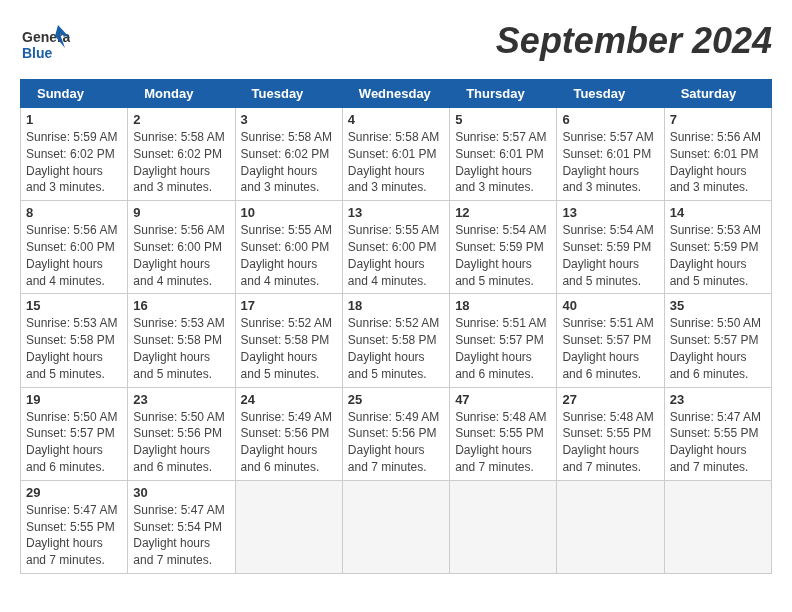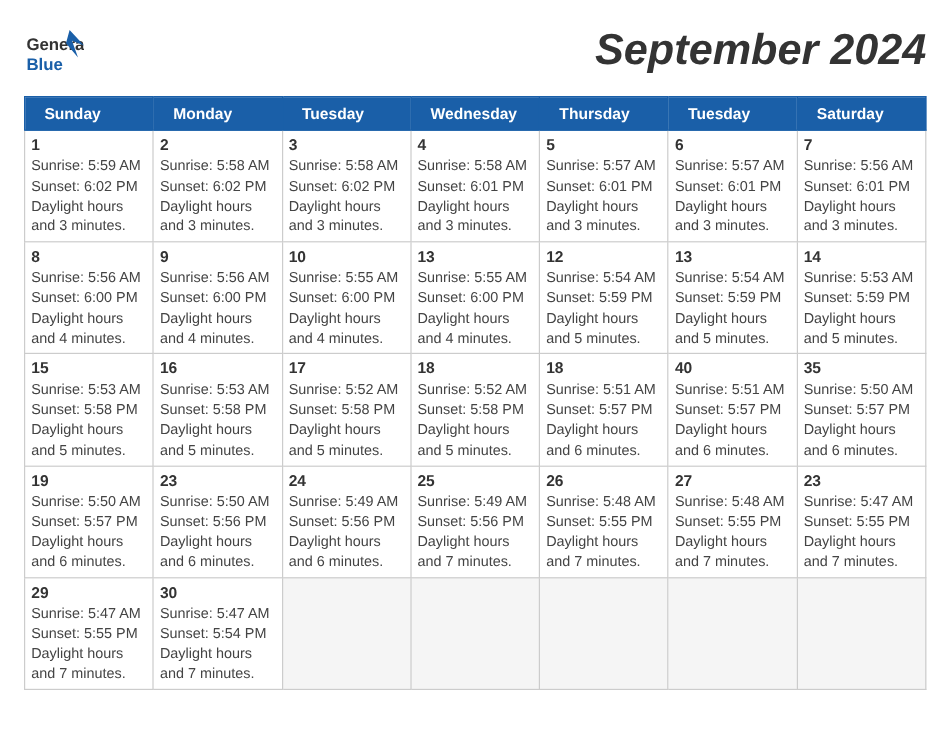--- a/index.html
+++ b/index.html
@@ -204,21 +204,21 @@
         </td>
         <td>
           <span class="day-num">24</span>
           <div class="day-info">Sunrise: 5:49 AM<br>Sunset: 5:56 PM<br>Daylight hours<br>and 6 minutes.</div>
         </td>
         <td>
           <span class="day-num">25</span>
           <div class="day-info">Sunrise: 5:49 AM<br>Sunset: 5:56 PM<br>Daylight hours<br>and 7 minutes.</div>
         </td>
         <td>
-          <span class="day-num">26</span>
+          <span class="day-num">47</span>
           <div class="day-info">Sunrise: 5:48 AM<br>Sunset: 5:55 PM<br>Daylight hours<br>and 7 minutes.</div>
         </td>
         <td>
           <span class="day-num">27</span>
           <div class="day-info">Sunrise: 5:48 AM<br>Sunset: 5:55 PM<br>Daylight hours<br>and 7 minutes.</div>
         </td>
         <td>
           <span class="day-num">23</span>
           <div class="day-info">Sunrise: 5:47 AM<br>Sunset: 5:55 PM<br>Daylight hours<br>and 7 minutes.</div>
         </td>

